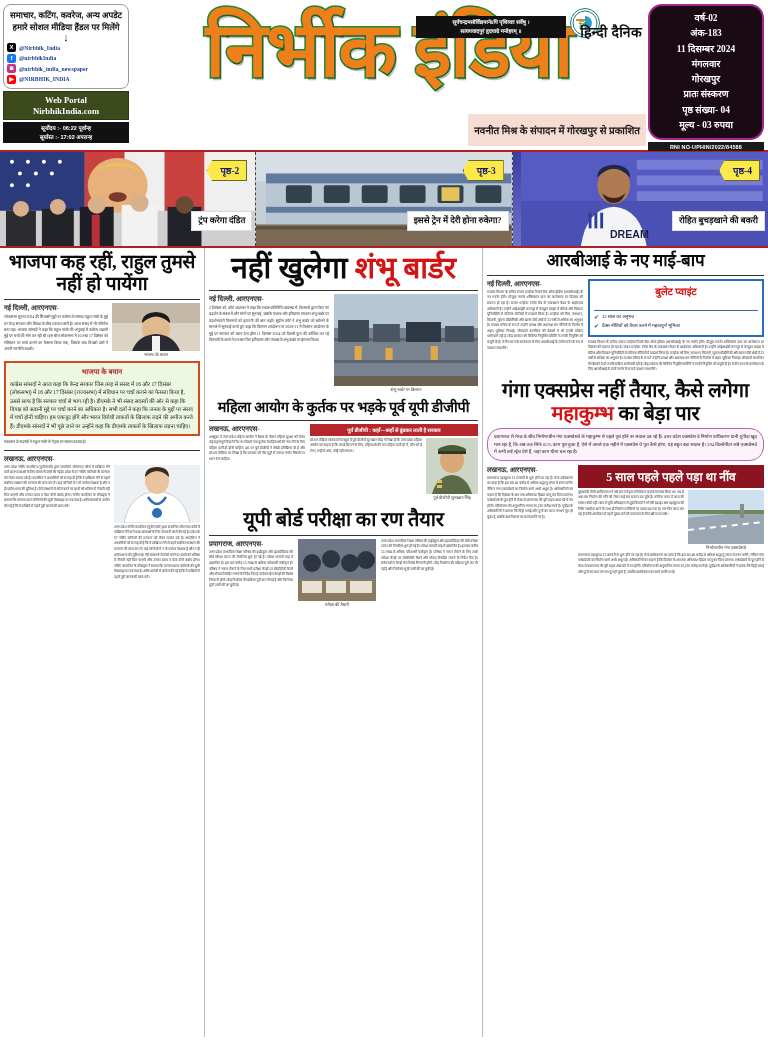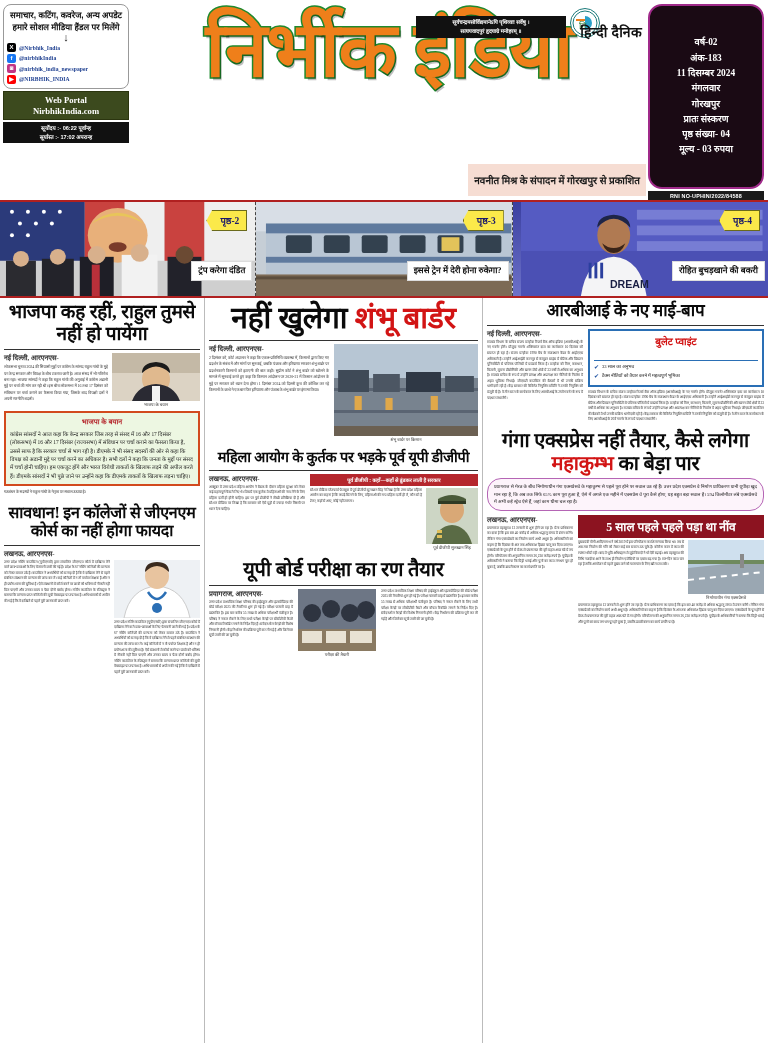--- a/index.html
+++ b/index.html
@@ -7,21 +7,21 @@
     width: 768px; height: 1043px;
     background: #ffffff;
     font-family: "Liberation Sans", sans-serif;
     overflow: hidden;
     position: relative;
   }
   .page { width: 768px; height: 1043px; position: relative; background:#fff; }
 
   
   .masthead {
-    position: relative; height: 202px; width: 768px;
+    position: relative; height: 152px; width: 768px;
     display: flex; align-items: stretch;
     background: #fff;
     border-bottom: 2px solid #b02020;
   }
   .mh-left { width: 132px; padding: 4px 3px 0 3px; display:flex; flex-direction:column; gap:2px; }
   .social-box {
     border: 1px solid #999; border-radius: 8px; padding: 4px 3px;
     background: #fff;
   }
   .social-head {
@@ -368,21 +368,20 @@
           <div class="photo-cap">भाजपा के बयान</div>
         </div>
       </div>
 
       <div class="quote-box" style="margin-top:3px;">
         <span class="qh">भाजपा के बयान</span>
         <div>कांग्रेस सांसदों ने आज कहा कि केन्द्र सरकार जिस तरह से संसद में 16 और 17 दिसंबर (लोकसभा) में 16 और 17 दिसंबर (राज्यसभा) में संविधान पर चर्चा कराने का फैसला किया है, उससे साफ है कि सरकार चर्चा से भाग रही है। डीएमके ने भी संसद सदस्यों की ओर से कहा कि विपक्ष को अडानी मुद्दे पर चर्चा करने का अधिकार है। सभी दलों ने कहा कि जनता के मुद्दों पर संसद में चर्चा होनी चाहिए। हम एकजुट होंगे और भारत विरोधी ताकतों के खिलाफ लड़ने की अपील करते हैं। डीएमके सांसदों ने भी पूछे जाने पर उन्होंने कहा कि डीएमके ताकतों के खिलाफ लड़ना चाहिए।</div>
       </div>
       <div class="bodytext" style="margin-top:3px;">गठबंधन के सदस्यों ने राहुल गांधी के नेतृत्व पर सवाल उठाया है।</div>
 
-      <div class="hl hl-mid" style="margin-top:8px;">सावधान! इन कॉलेजों से जीएनएम कोर्स का नहीं होगा फायदा</div>
       <div class="hl-rule"></div>
 
       <div class="dateline">लखनऊ, आरएनएस-</div>
       <div style="display:flex; gap:4px;">
         <div style="flex:1;">
           <div class="bodytext tiny">उत्तर प्रदेश नर्सिंग काउंसिल (यूपीएनसी) द्वारा संचालित जीएनएम कोर्स में दाखिला लेने वाले छात्र-छात्राओं के लिए चेतावनी जारी की गई है। प्रदेश के 67 नर्सिंग कॉलेजों की मान्यता को लेकर सवाल उठे हैं। काउंसिल ने अभ्यर्थियों को सलाह दी है कि वे दाखिला लेने से पहले संबंधित संस्थान की मान्यता की जांच कर लें। कई कॉलेजों में न तो पर्याप्त शिक्षक हैं और न ही प्रयोगशाला की सुविधा है। ऐसे संस्थानों से कोर्स करने पर छात्रों को भविष्य में नौकरी नहीं मिल पाएगी और उनका समय व पैसा दोनों बर्बाद होगा। नर्सिंग काउंसिल के रजिस्ट्रार ने बताया कि मान्यता प्राप्त कॉलेजों की सूची वेबसाइट पर उपलब्ध है। अभिभावकों से अपील की गई है कि वे दाखिले से पहले पूरी जानकारी प्राप्त करें।</div>
         </div>
         <div style="width:86px;">
           <div class="photo pic-white" style="height:58px;">
             <svg width="100%" height="100%" viewBox="0 0 86 58" preserveAspectRatio="none" aria-hidden="true">

